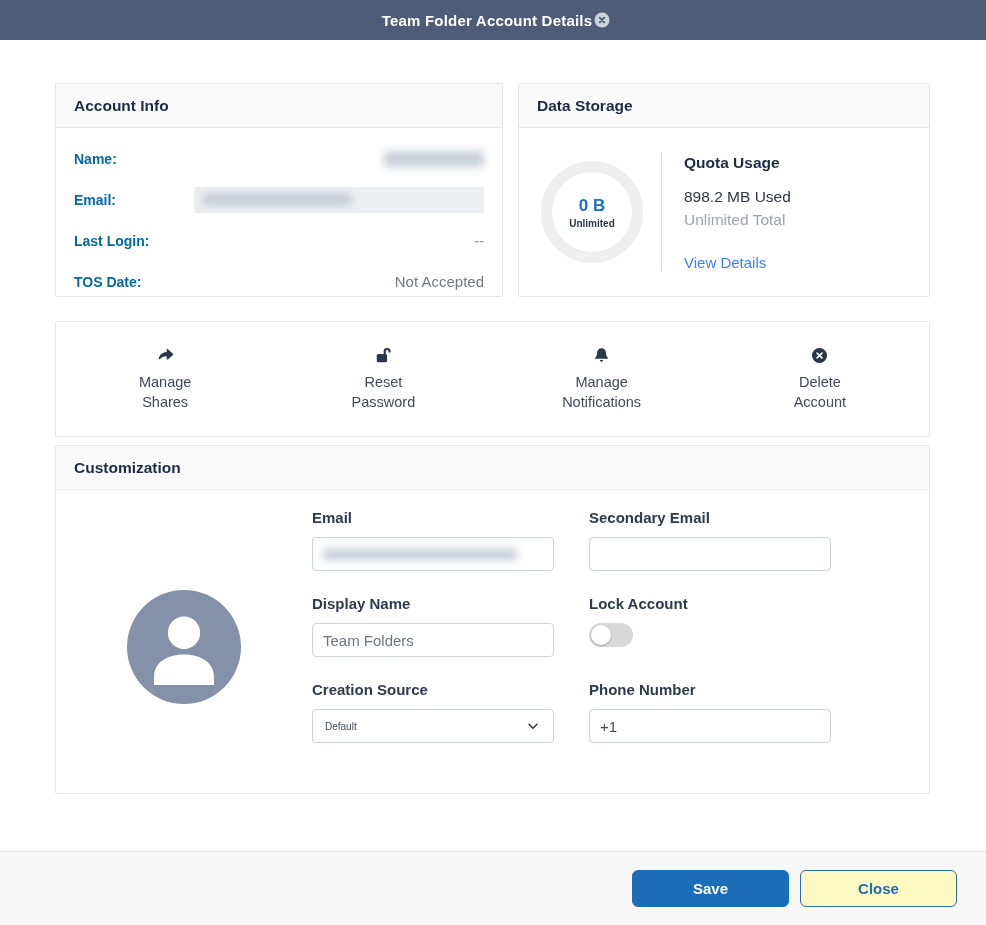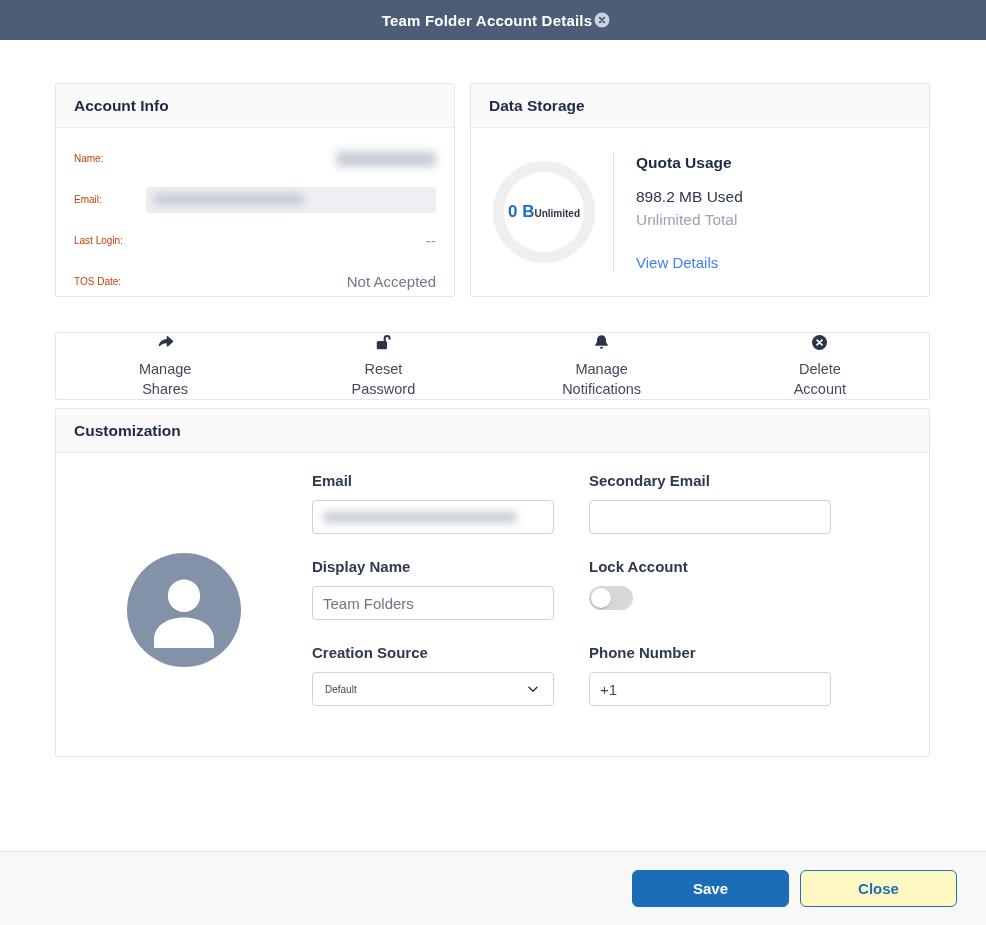--- a/index.html
+++ b/index.html
@@ -35,53 +35,53 @@
     border-bottom: 1px solid #e9ebee;
     display: flex;
     align-items: center;
     padding: 0 18px;
     font-size: 15.5px;
     font-weight: 700;
     color: #1e2b45;
   }
 
   .top-row { display: flex; gap: 15px; }
-  .account-card { width: 400px; height: 214px; }
+  .account-card { width: 448px; height: 214px; }
   .storage-card { flex: 1; height: 214px; }
 
   .account-body { padding: 10px 18px 0 18px; }
   .info-row { display: flex; justify-content: space-between; align-items: center; height: 41px; }
-  .info-label { font-size: 10px; font-weight: 400; color: #c2410c; }
+  .info-label { font-size: 14px; font-weight: 700; color: #0369a1; }
   .info-value { font-size: 15px; color: #6e7a89; }
   .info-value.dim { color: #8b95a3; }
 
   
   .redact-name { width: 100px; height: 16px; background: #c9cfd8; filter: blur(4px); border-radius: 2px; }
   .redact-email-wrap { width: 290px; height: 26px; background: #edeff2; border-radius: 2px; display: flex; align-items: center; padding-left: 8px; }
   .redact-email-streak { width: 150px; height: 11px; background: #c2c9d4; filter: blur(4px); border-radius: 2px; }
 
   
   .storage-body { display: flex; align-items: center; height: 168px; padding-left: 22px; }
   .donut {
     width: 102px; height: 102px; border-radius: 50%;
     border: 11px solid #efefef;
-    display: flex; flex-direction: row; align-items: center; justify-content: center;
+    display: flex; flex-direction: column; align-items: center; justify-content: center;
     flex: 0 0 auto;
   }
   .donut-value { font-size: 17px; font-weight: 700; color: #1b6fc4; line-height: 20px; }
   .donut-label { font-size: 10px; font-weight: 700; color: #2b3648; margin-top: 2px; }
   .vdivider { width: 1px; height: 118px; background: #d9dde3; margin: 0 22px 0 18px; flex: 0 0 auto; }
   .quota-col { display: flex; flex-direction: column; }
   .quota-heading { font-size: 15.5px; font-weight: 700; color: #1e2b45; margin-bottom: 16px; }
   .quota-used { font-size: 15.5px; color: #2b3648; margin-bottom: 5px; }
   .quota-total { font-size: 15.5px; color: #9aa3b2; }
   .quota-link { font-size: 15px; color: #3b82f6; margin-top: 25px; cursor: pointer; }
 
   
-  .actions-bar { margin-top: 35px; height: 68px; display: flex; align-items: center; }
+  .actions-bar { margin-top: 24px; height: 116px; display: flex; align-items: center; }
   .action-item {
     flex: 1; display: flex; flex-direction: column; align-items: center; justify-content: center;
     cursor: pointer; text-align: center;
   }
   .action-icon { height: 18px; margin-bottom: 7px; display: flex; align-items: center; justify-content: center; }
   .action-label { font-size: 14.5px; color: #3f4a5a; line-height: 20px; }
 
   
   .customization-card { margin-top: 8px; }
   .custom-body { display: flex; padding: 19px 0 50px 0; }

